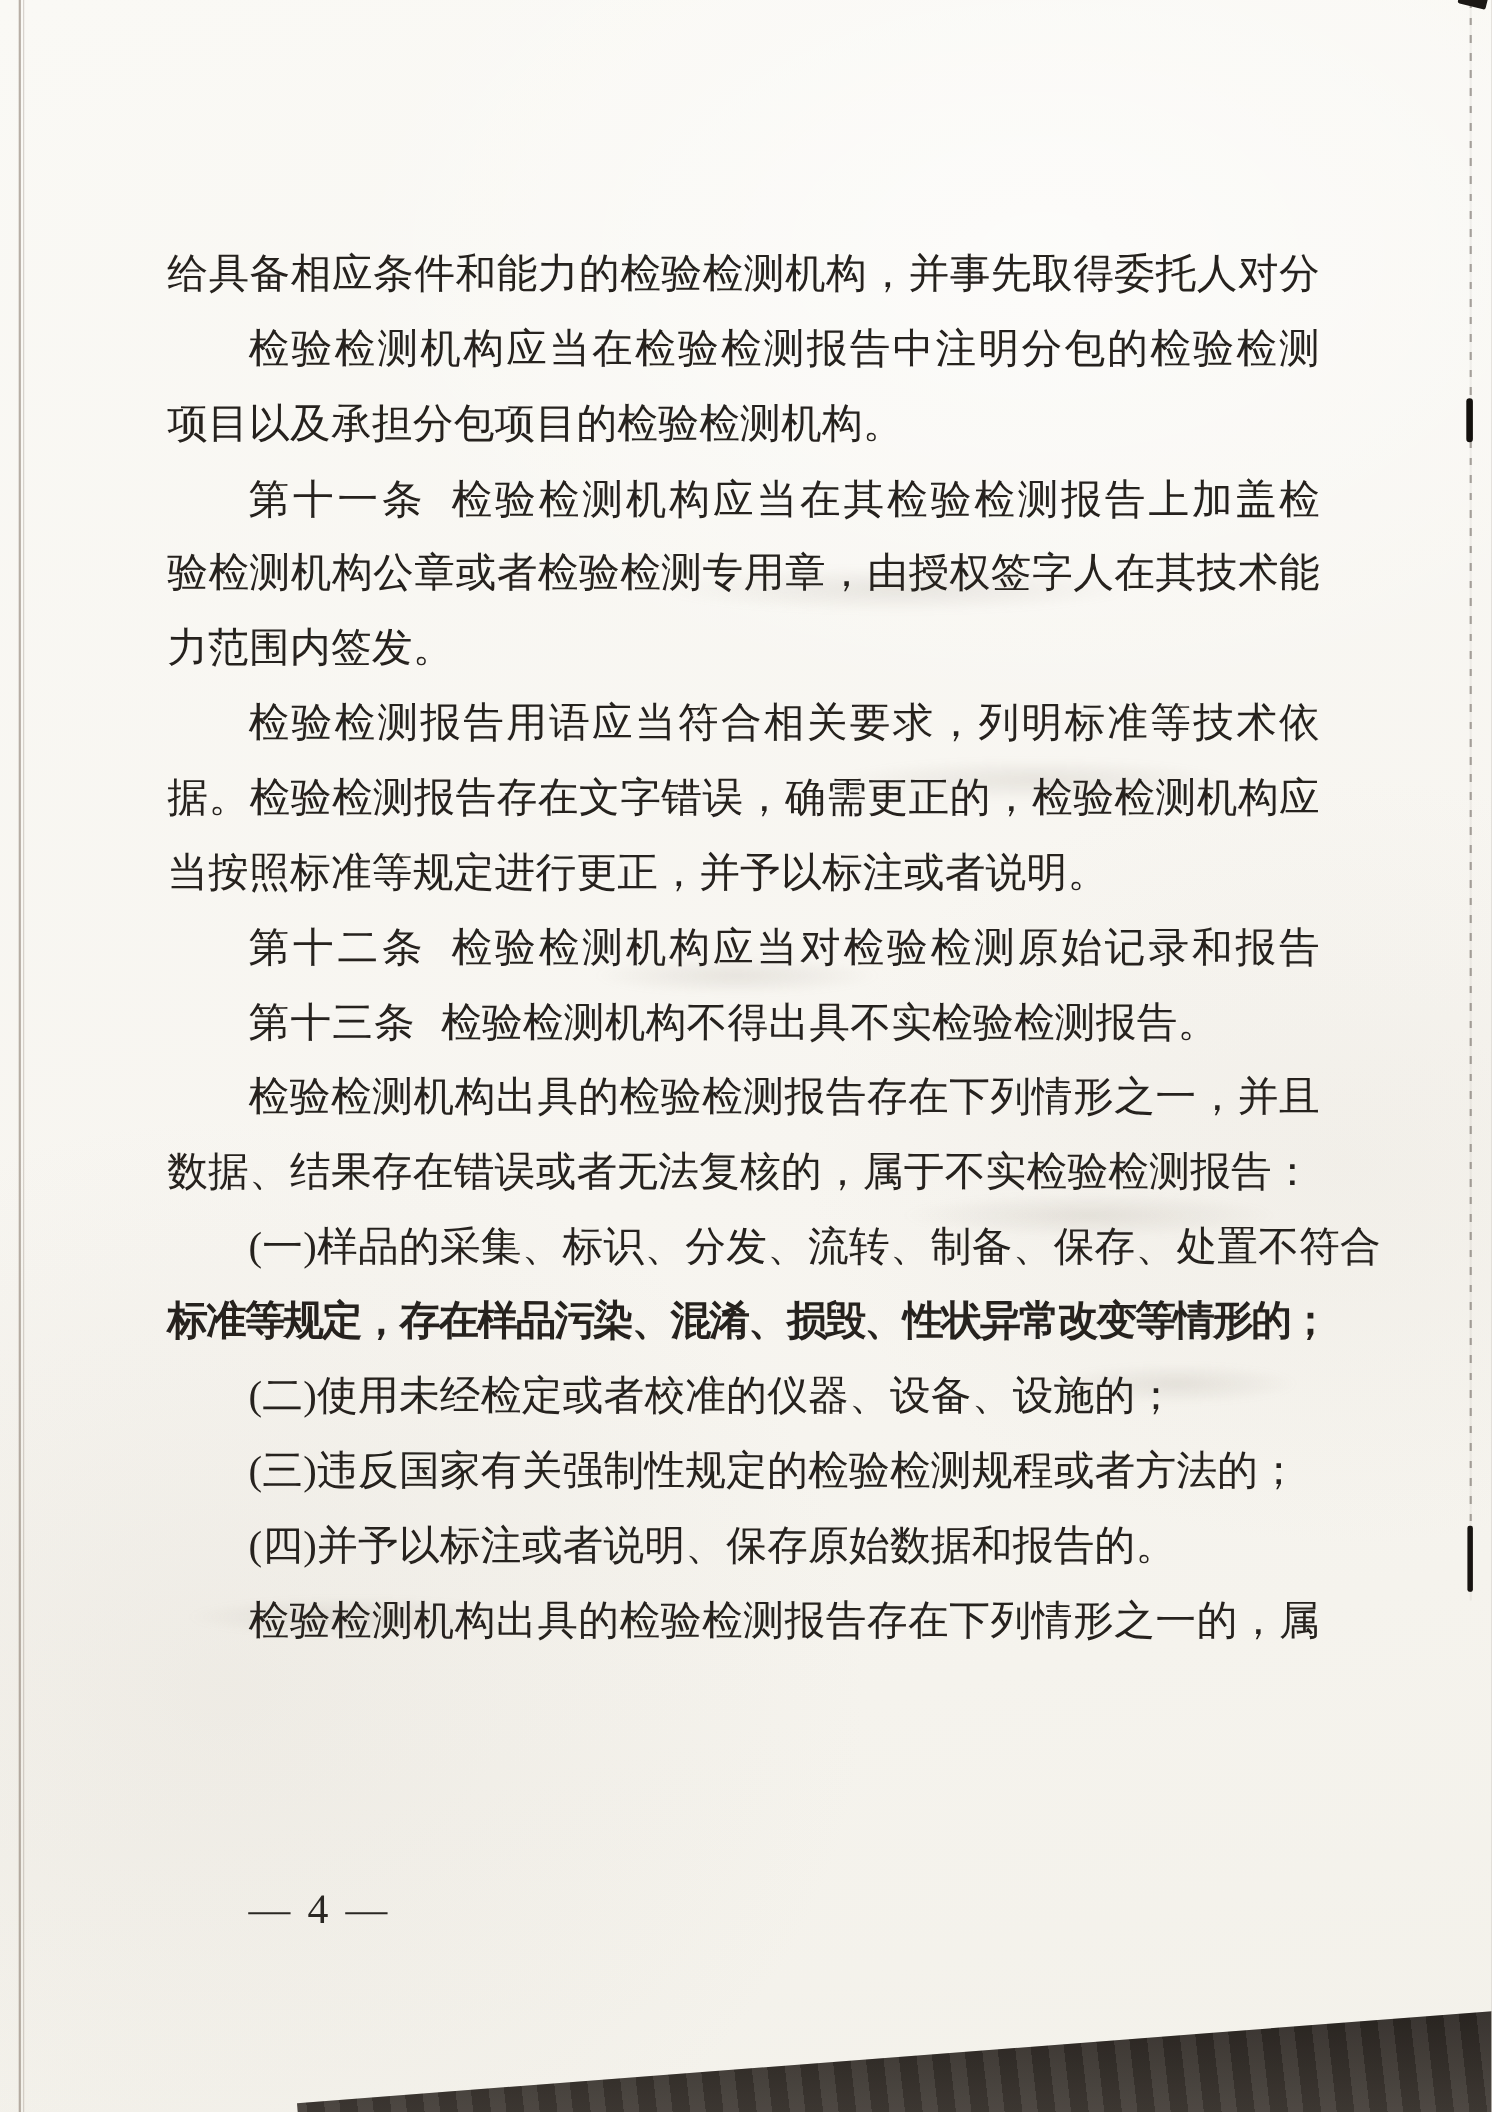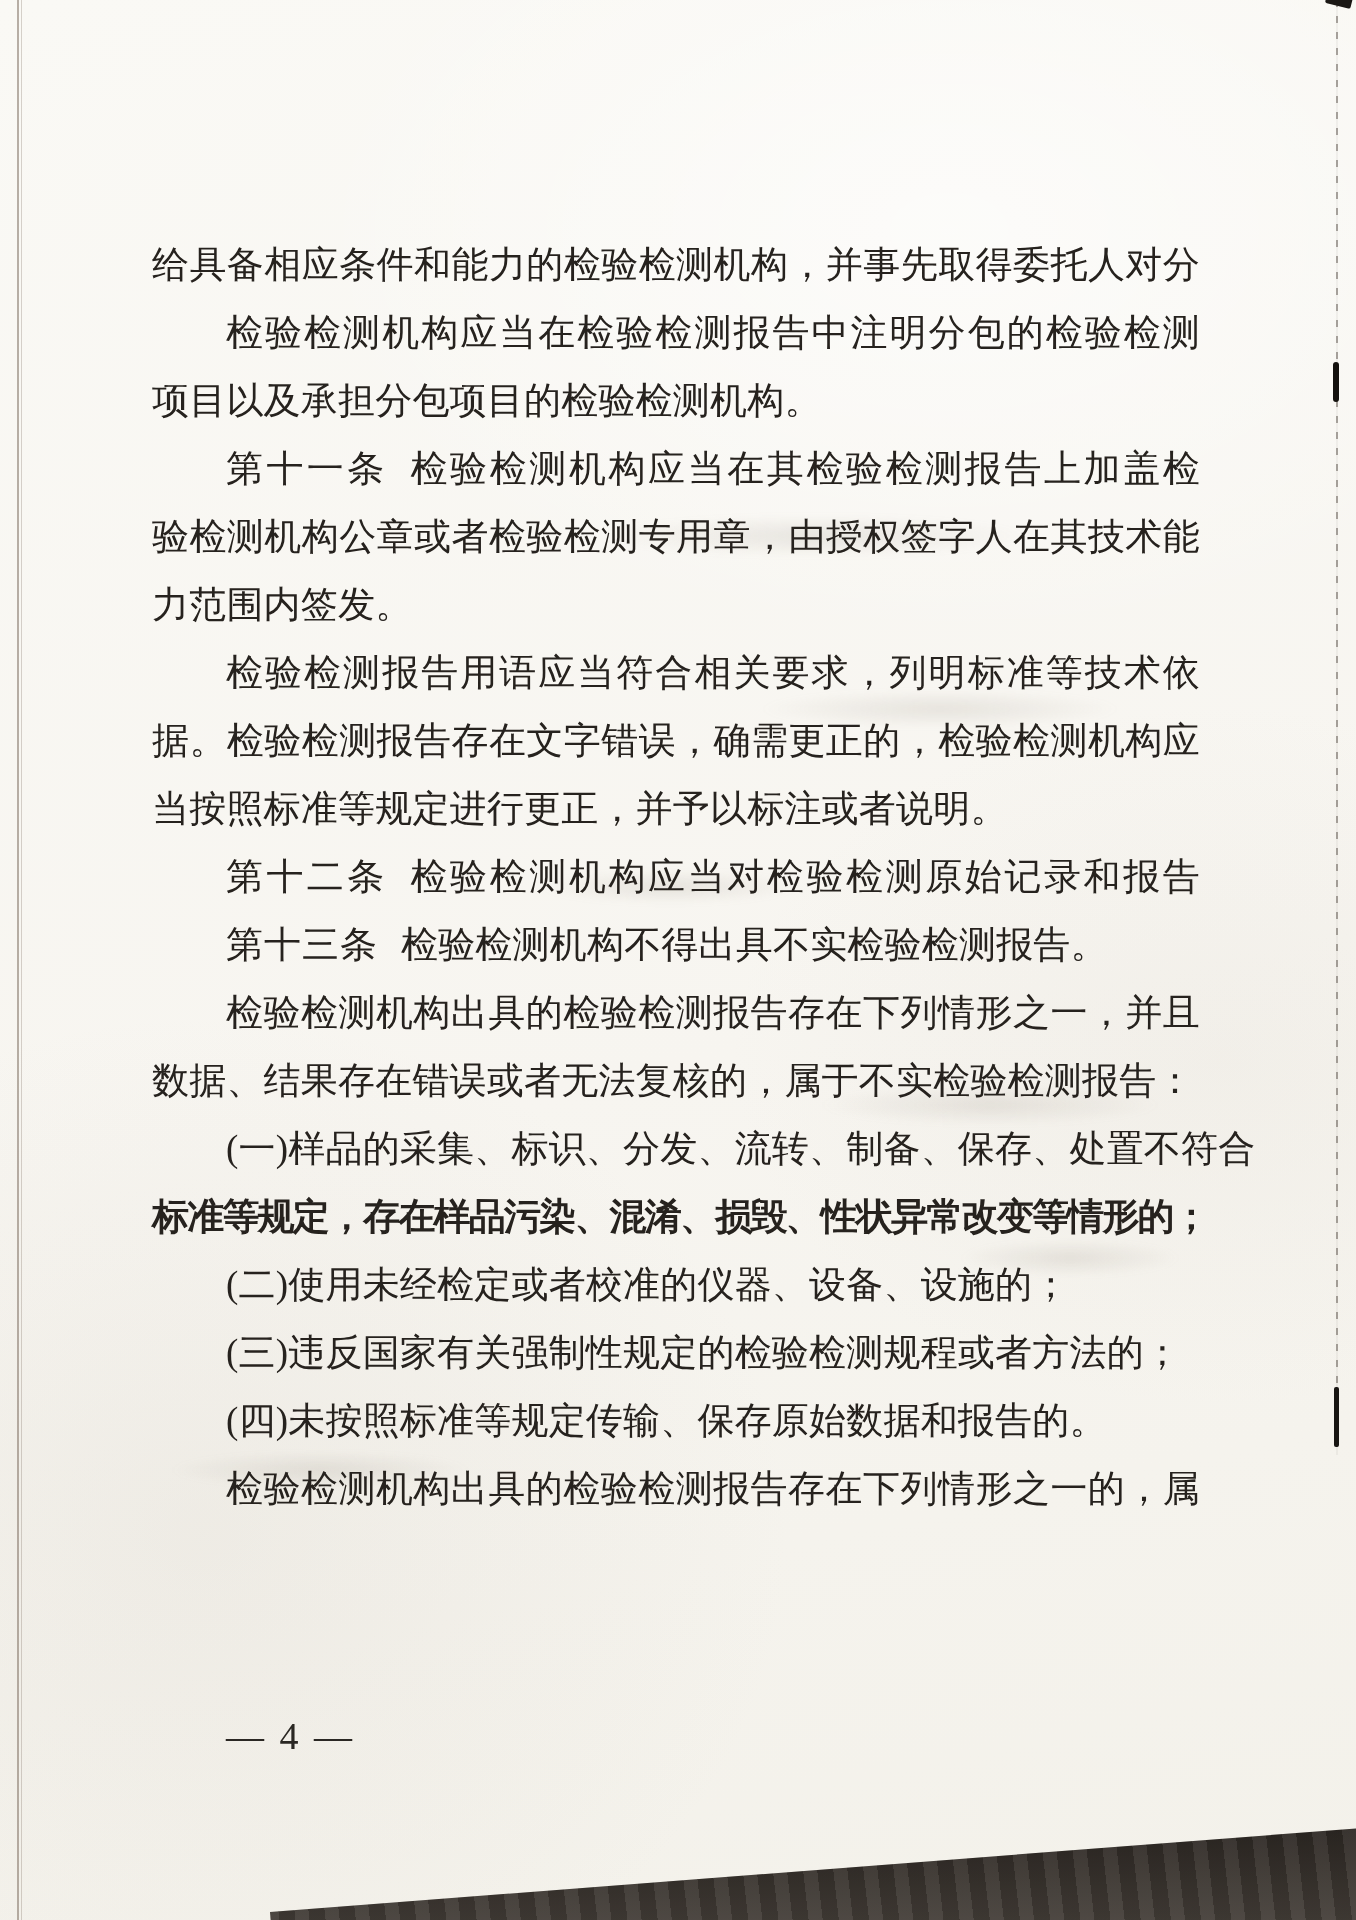--- a/index.html
+++ b/index.html
@@ -18,21 +18,21 @@
       radial-gradient(700px 500px at 90% 55%, rgba(218,212,202,0.18), rgba(218,212,202,0) 70%),
       linear-gradient(168deg, #faf9f5 0%, #f7f5f0 55%, #f3f1ea 100%);
     font-family: "Liberation Serif", "DejaVu Serif", serif;
     color: #26221e;
   }
 
   
   .content {
     position: absolute;
     left: 152px;
-    top: 231px;
+    top: 216px;
     width: 1048px;
   }
   .line {
     height: 68px;
     line-height: 68px;
     font-size: 37px;
     white-space: nowrap;
     letter-spacing: 0.2px;
   }
   .line.fill {
@@ -171,19 +171,19 @@
     <div class="line fill">据。检验检测报告存在文字错误，确需更正的，检验检测机构应</div>
     <div class="line">当按照标准等规定进行更正，并予以标注或者说明。</div>
     <div class="line indent fill"><span class="art">第十二条</span><span>检验检测机构应当对检验检测原始记录和报告</span></div>
     <div class="line indent"><span class="art">第十三条</span><span>检验检测机构不得出具不实检验检测报告。</span></div>
     <div class="line indent fill">检验检测机构出具的检验检测报告存在下列情形之一，并且</div>
     <div class="line">数据、结果存在错误或者无法复核的，属于不实检验检测报告：</div>
     <div class="line indent fill">(一)样品的采集、标识、分发、流转、制备、保存、处置不符合</div>
     <div class="line tight">标准等规定，存在样品污染、混淆、损毁、性状异常改变等情形的；</div>
     <div class="line indent">(二)使用未经检定或者校准的仪器、设备、设施的；</div>
     <div class="line indent">(三)违反国家有关强制性规定的检验检测规程或者方法的；</div>
-    <div class="line indent">(四)未按照标准等规定传输、保存原始数据和报告的。</div>
+    <div class="line indent">(四)并予以标注或者说明、保存原始数据和报告的。</div>
     <div class="line indent fill">检验检测机构出具的检验检测报告存在下列情形之一的，属</div>
   </div>
 
   <div class="footer">— 4 —</div>
 
 </div>
 
 </body></html>

